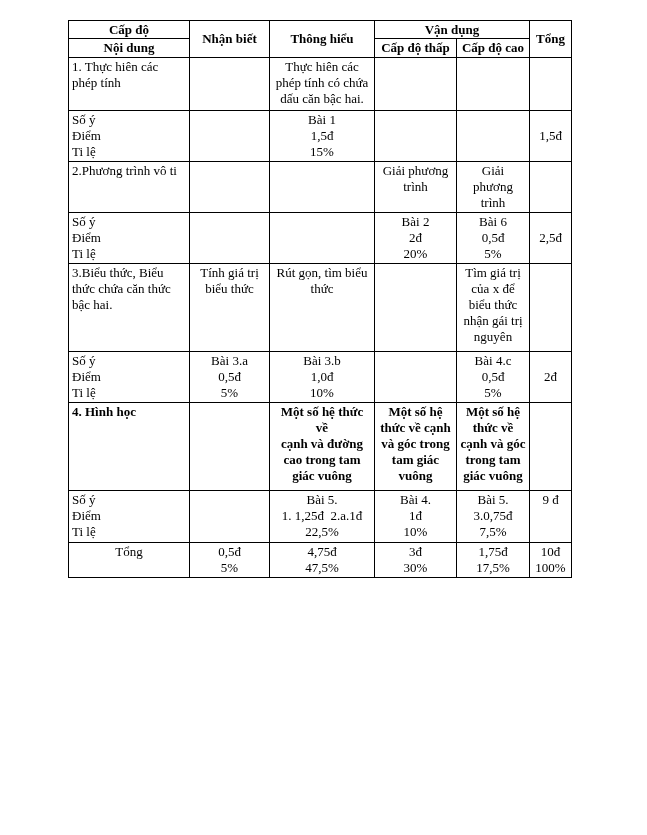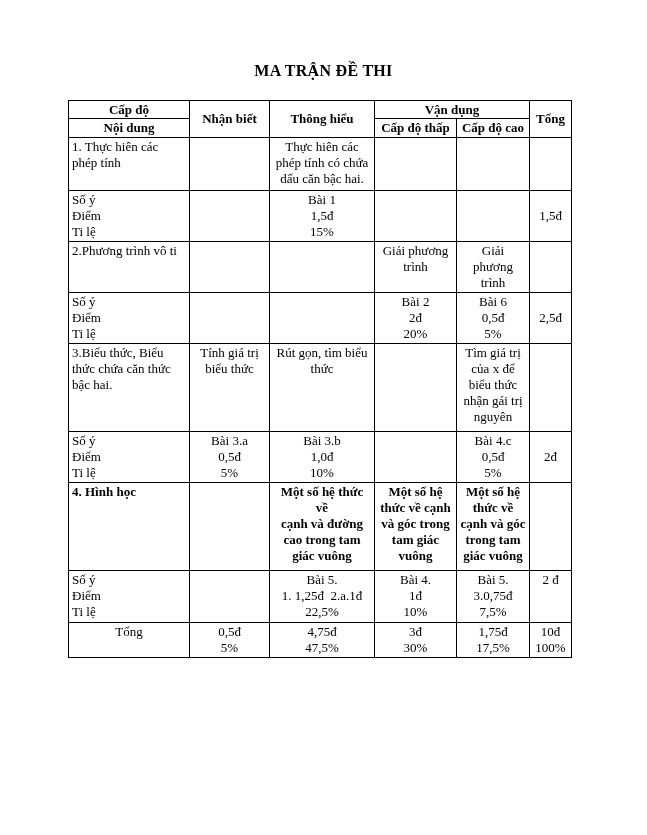--- a/index.html
+++ b/index.html
@@ -60,21 +60,20 @@
   col.c3 { width: 105px; }
   col.c4 { width: 82px; }
   col.c5 { width: 73px; }
   col.c6 { width: 42px; }
 </style>
 </head>
 <body>
 
 <div class="page">
 
-  <div class="doc-title">MA TRẬN ĐỀ THI</div>
 
   <table class="matrix">
     <colgroup>
       <col class="c1">
         <col class="c2">
         <col class="c3">
         <col class="c4">
         <col class="c5">
         <col class="c6">
     </colgroup>
@@ -206,21 +205,21 @@
       <td></td>
       <td>Bài 5.
 1. 1,25đ&nbsp; 2.a.1đ
 22,5%</td>
       <td>Bài 4.
 1đ
 10%</td>
       <td>Bài 5.
 3.0,75đ
 7,5%</td>
-      <td>2 đ</td>
+      <td>9 đ</td>
     </tr>
 
     <tr style="height:33px;">
       <td class="ctr">Tổng</td>
       <td>0,5đ
 5%</td>
       <td>4,75đ
 47,5%</td>
       <td>3đ
 30%</td>

